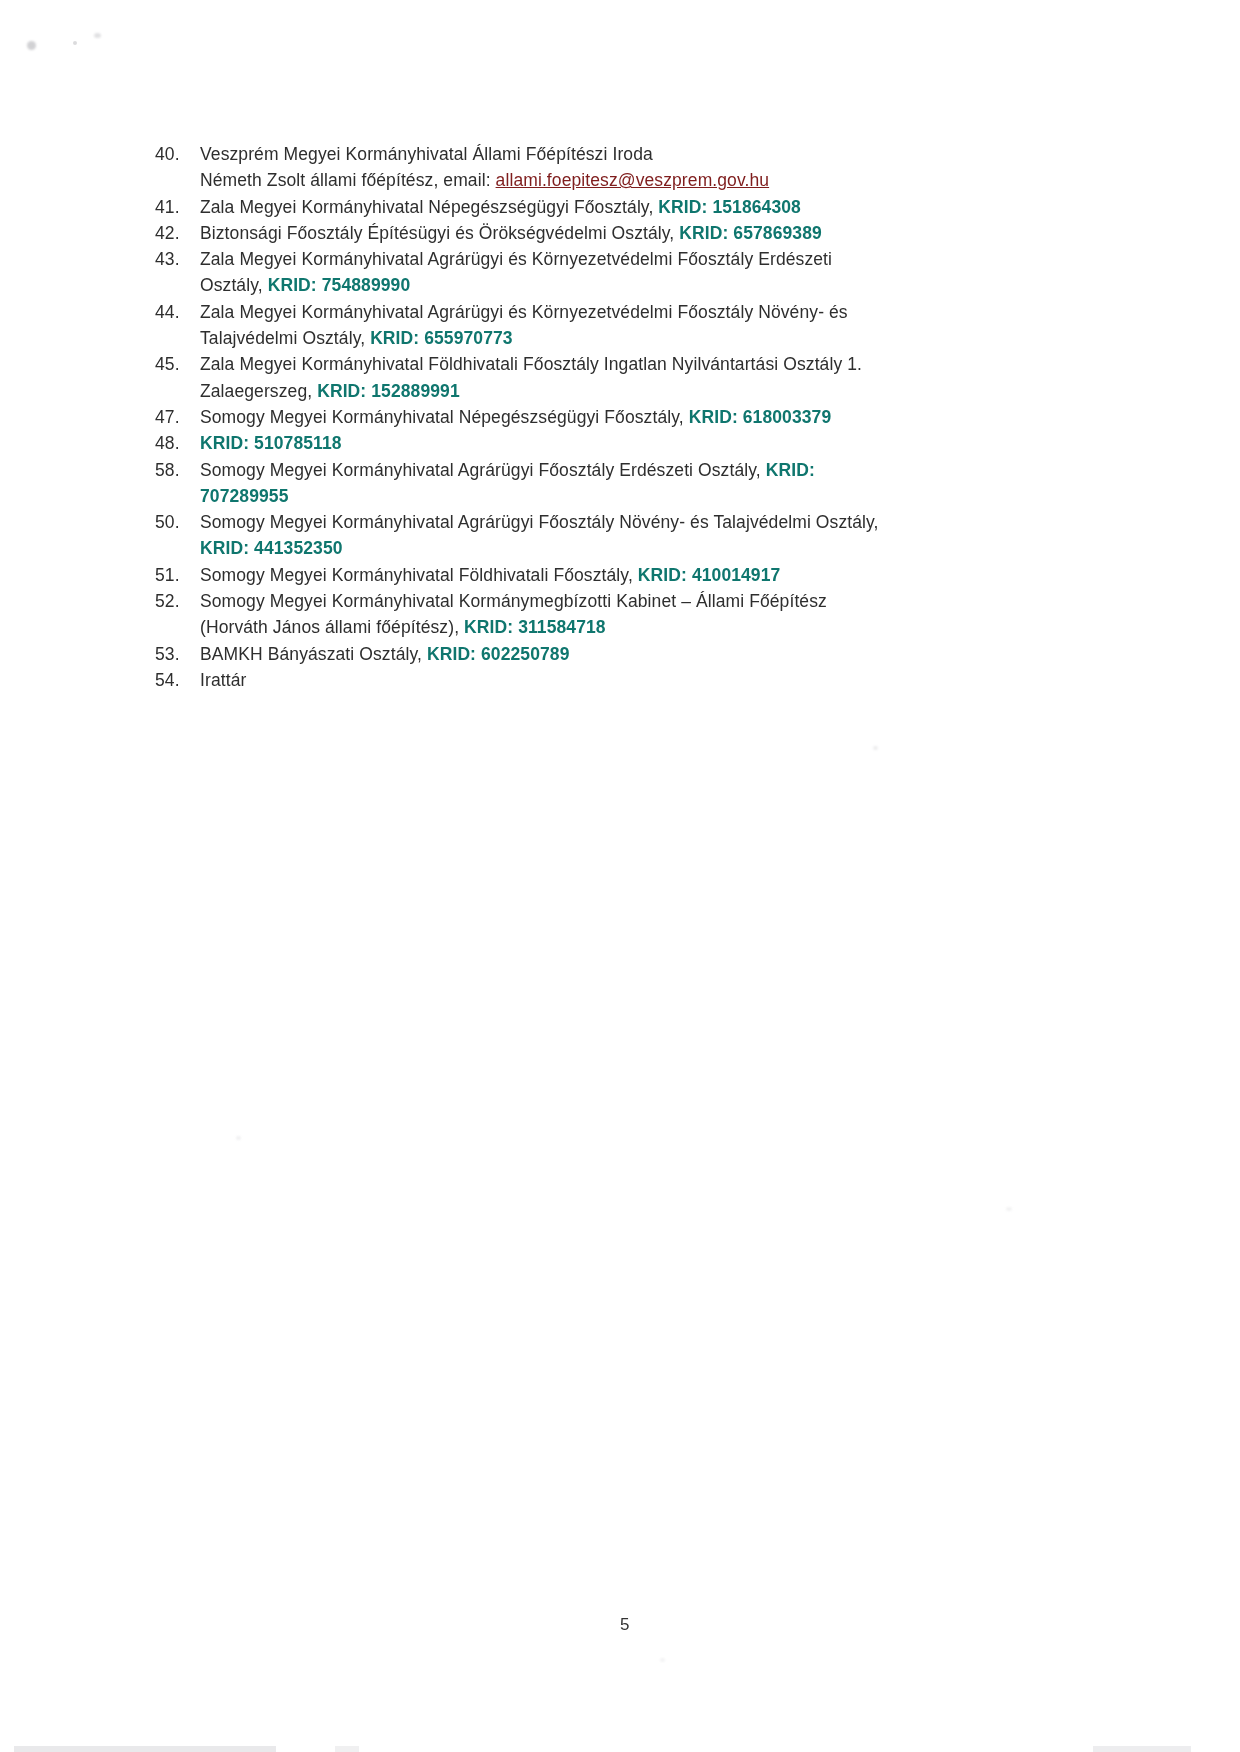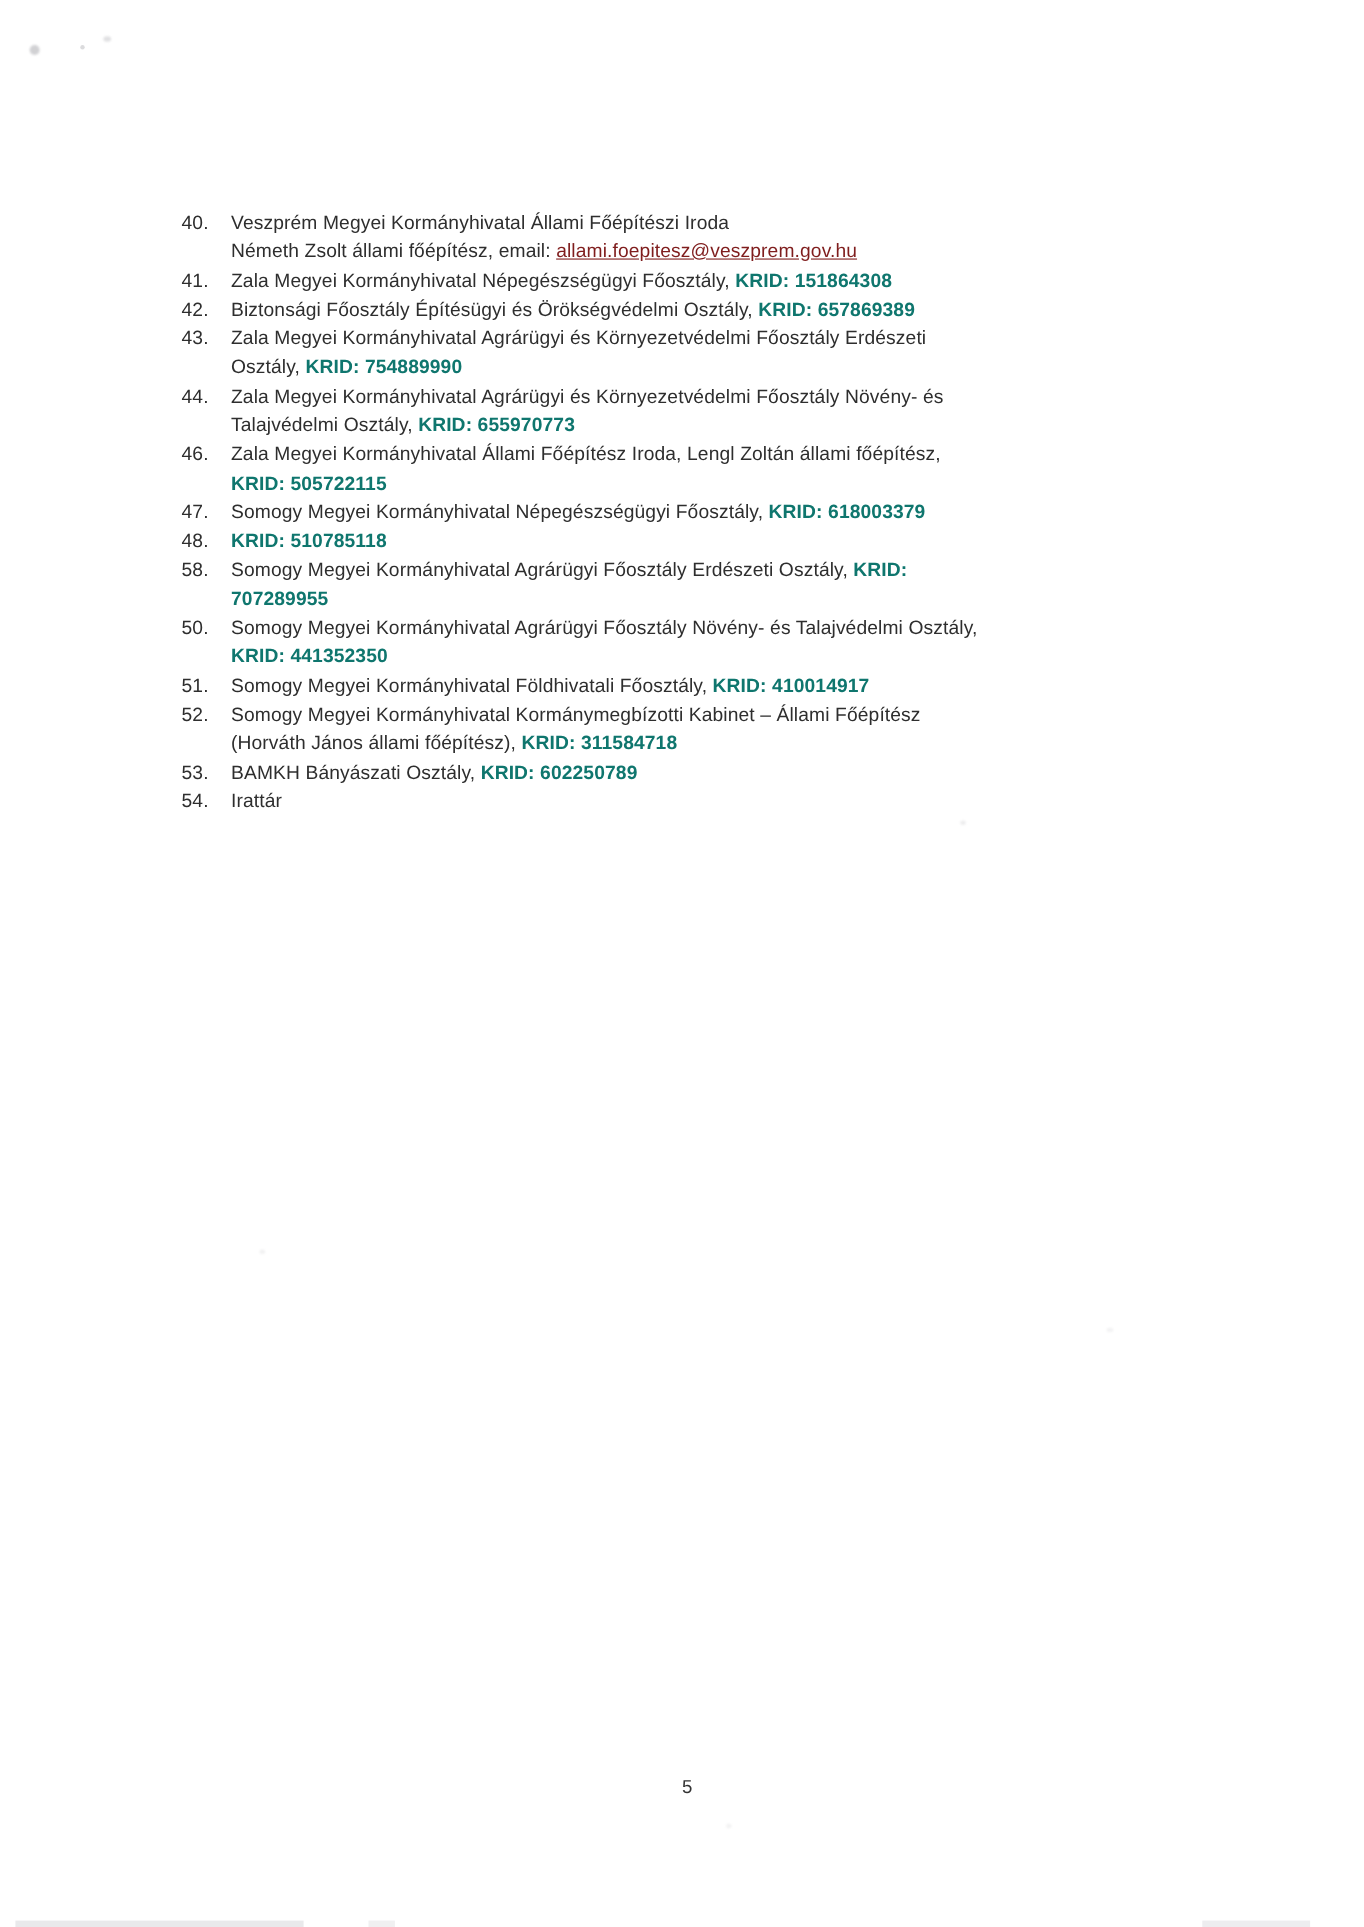--- a/index.html
+++ b/index.html
@@ -6,28 +6,27 @@
   .page {
     position: relative;
     width: 1240px;
     height: 1752px;
     background: #ffffff;
     overflow: hidden;
     font-family: "Liberation Sans", sans-serif;
   }
   .list {
     position: absolute;
-    left: 165px;
+    left: 155px;
     top: 141px;
     width: 800px;
     font-size: 17.5px;
     line-height: 26.3px;
     color: #2e2e2e;
     letter-spacing: 0.1px;
-    margin-top: 48px;
   }
   .item { display: flex; }
   .num { flex: 0 0 45px; width: 45px; }
   .txt { flex: 1; }
   .b { font-weight: bold; color: #0f766e; }
   .u { text-decoration: underline; color: #7f1d1d; }
   .page-number {
     position: absolute;
     left: 620px;
     top: 1615px;
@@ -89,24 +88,24 @@
         </div>
       </div>
       <div class="item">
         <span class="num">44.</span>
         <div class="txt">
           <div class="line"><span>Zala Megyei Kormányhivatal Agrárügyi és Környezetvédelmi Főosztály Növény- és</span></div>
           <div class="line"><span>Talajvédelmi Osztály, </span><span class="b">KRID: 655970773</span></div>
         </div>
       </div>
       <div class="item">
-        <span class="num">46.</span>
+        <span class="num">45.</span>
         <div class="txt">
-          <div class="line"><span>Zala Megyei Kormányhivatal Állami Főépítész Iroda, Lengl Zoltán állami főépítész,</span></div>
-          <div class="line"><span class="b">KRID: 505722115</span></div>
+          <div class="line"><span>Zala Megyei Kormányhivatal Földhivatali Főosztály Ingatlan Nyilvántartási Osztály 1.</span></div>
+          <div class="line"><span>Zalaegerszeg, </span><span class="b">KRID: 152889991</span></div>
         </div>
       </div>
       <div class="item">
         <span class="num">47.</span>
         <div class="txt">
           <div class="line"><span>Somogy Megyei Kormányhivatal Népegészségügyi Főosztály, </span><span class="b">KRID: 618003379</span></div>
         </div>
       </div>
       <div class="item">
         <span class="num">48.</span>

